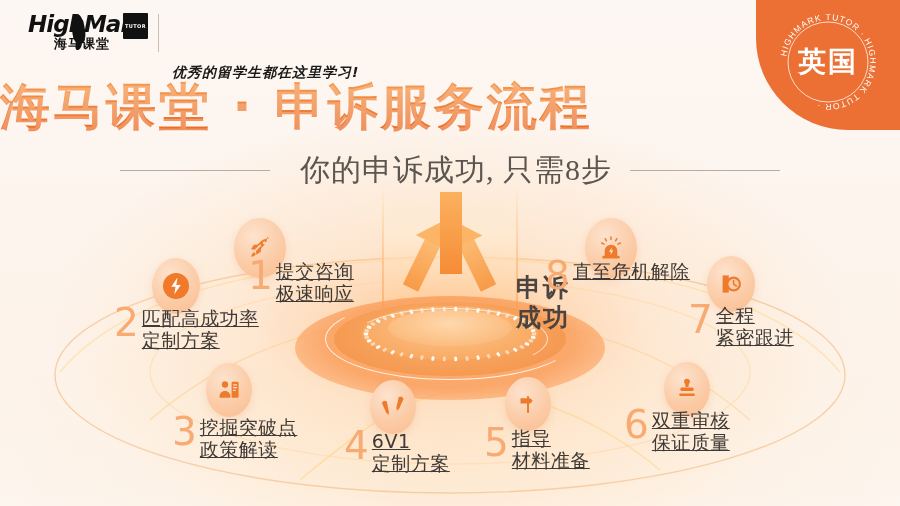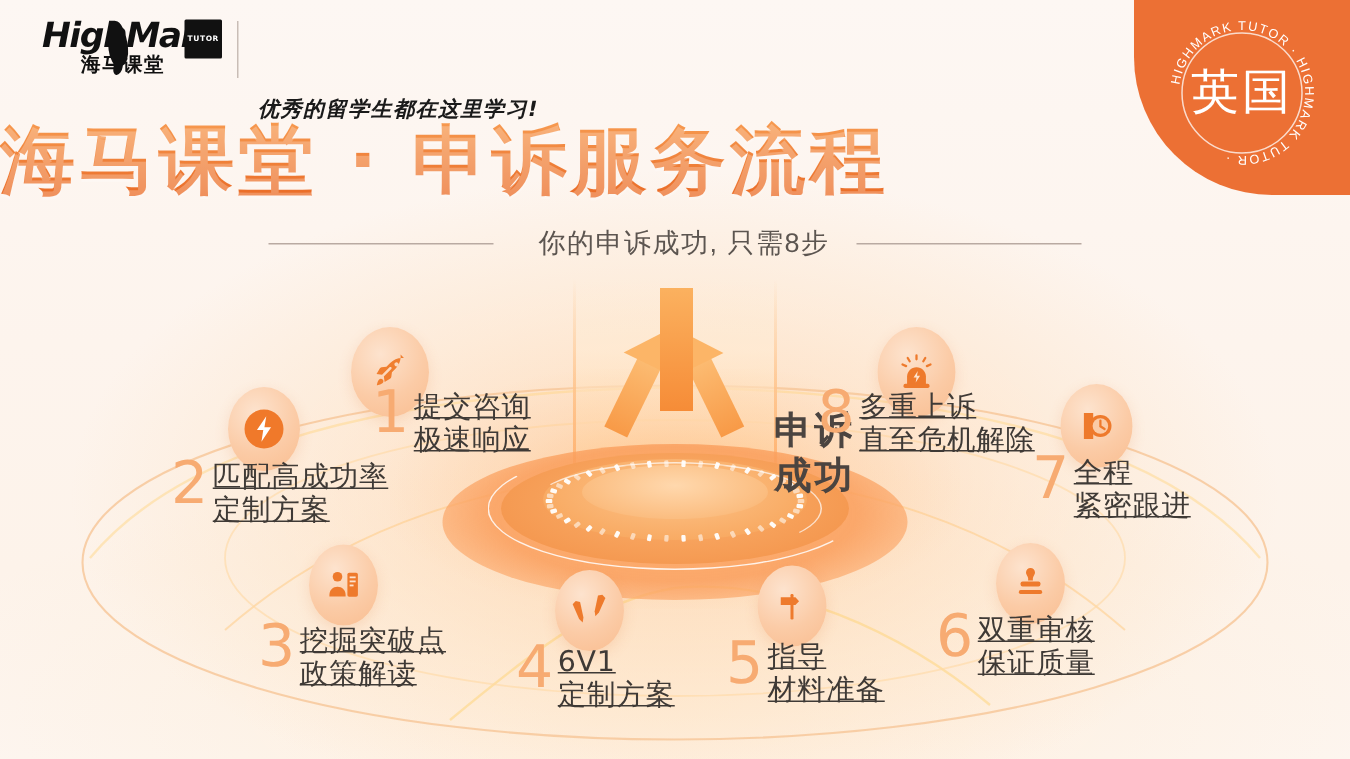--- a/index.html
+++ b/index.html
@@ -63,40 +63,40 @@
     border-radius:0 0 0 92px;
   }
   #badge-inner {
     position:absolute; left:50%; top:62px; transform:translate(-50%,-50%);
     width:104px; height:104px; border-radius:50%;
   }
   #badge-ring { position:absolute; inset:0; }
   #badge-cn {
     position:absolute; left:50%; top:50%; transform:translate(-50%,-50%);
     font-family:"DejaVu Sans", sans-serif;
-    font-size:32px; color:#fff; font-weight:normal; letter-spacing:2px; white-space:nowrap;
+    font-size:28px; color:#fff; font-weight:bold; letter-spacing:2px; white-space:nowrap;
   }
 
   
   #title {
     position:absolute; left:0; top:74px; width:868px; text-align:left; z-index:30;
     font-family:"DejaVu Sans", sans-serif;
     font-size:50px; font-weight:bold; letter-spacing:3px;
     background:linear-gradient(180deg,#f9a055 0%,#f28a42 35%,#e8631f 100%);
     -webkit-background-clip:text; background-clip:text; color:transparent;
     text-shadow:0 2px 0 rgba(255,255,255,0.25);
   }
   #subtitle-row {
     position:absolute; left:0; top:150px; width:900px; z-index:30;
     display:flex; align-items:center; justify-content:center; gap:18px;
   }
   .sub-line { width:150px; height:1px; background:#b9aaa2; }
   #subtitle {
-    font-family:Liberation Sans, sans-serif;
-    font-size:18px; color:#5c5550; letter-spacing:1px; white-space:nowrap;margin-left:12px;
+    font-family:Liberation Serif, serif;
+    font-size:30px; color:#5c5550; letter-spacing:1px; white-space:nowrap;margin-left:12px;
   }
 
   
   #center-graphic { position:absolute; left:330px; top:186px; width:240px; height:190px; z-index:12; }
   #beam {
     position:absolute; left:52px; top:0; width:136px; height:135px;
     background:linear-gradient(180deg, rgba(255,255,255,0) 0%, rgba(255,235,210,0.55) 35%, rgba(255,214,168,0.75) 100%);
     border-radius:4px;
   }
   #beam::before, #beam::after {
@@ -441,19 +441,18 @@
       <svg width="26" height="26" viewBox="0 0 24 24" fill="#ee7a2c">
         <path d="M12 1.8v2.4M6.6 3.4l1.2 2M17.4 3.4l-1.2 2M3.4 7.4l2.2 1M20.6 7.4l-2.2 1" stroke="#ee7a2c" stroke-width="1.4" stroke-linecap="round"></path>
         <path d="M6.2 19.4v-4.6c0-3.2 2.6-5.8 5.8-5.8s5.8 2.6 5.8 5.8v4.6z"></path>
         <rect x="4" y="19.2" width="16" height="2.6" rx="1.1"></rect>
         <path d="M12.8 11.4l-2.6 4h1.8l-.5 3 2.7-4.1h-1.9z" fill="#fde3ce"></path>
       </svg>
     </div>
     <div class="txt" style="left:545px; top:258px;">
       <span class="num">8</span>
       <span class="lines">
-        <div>多重上诉</div>
         <div>直至危机解除</div>
       </span>
     </div>
   </div>
 
 </div>
 
 </body></html>

